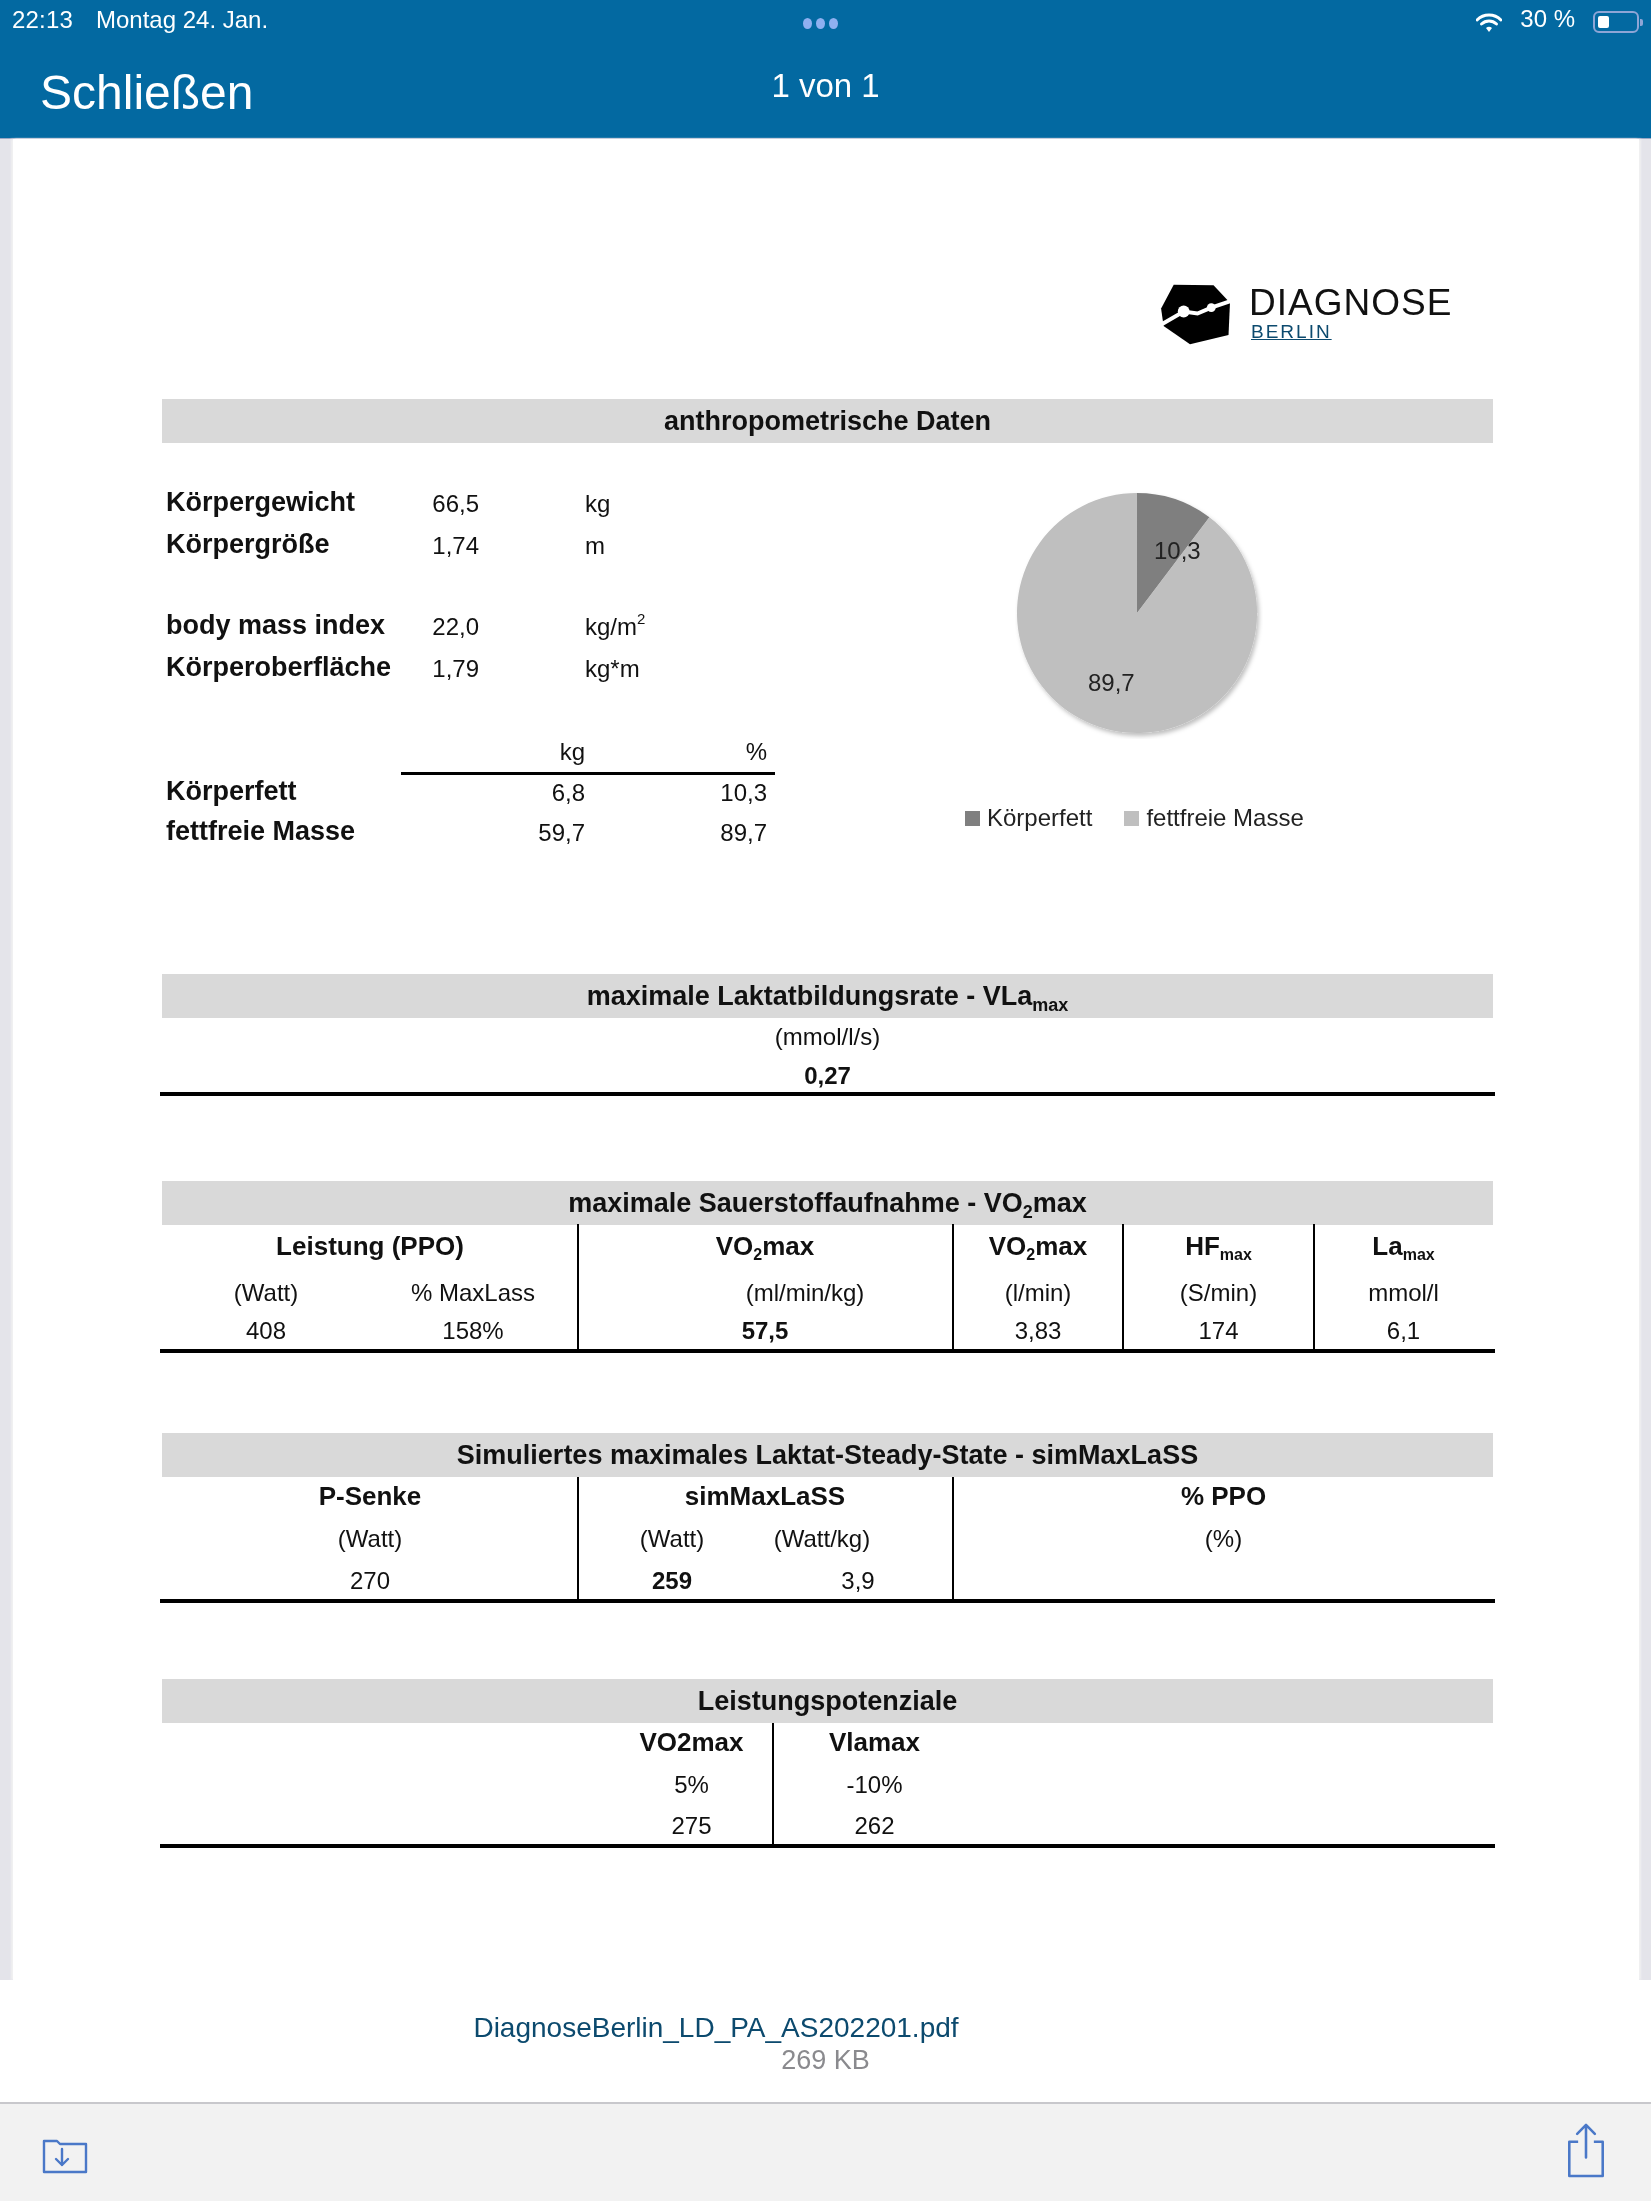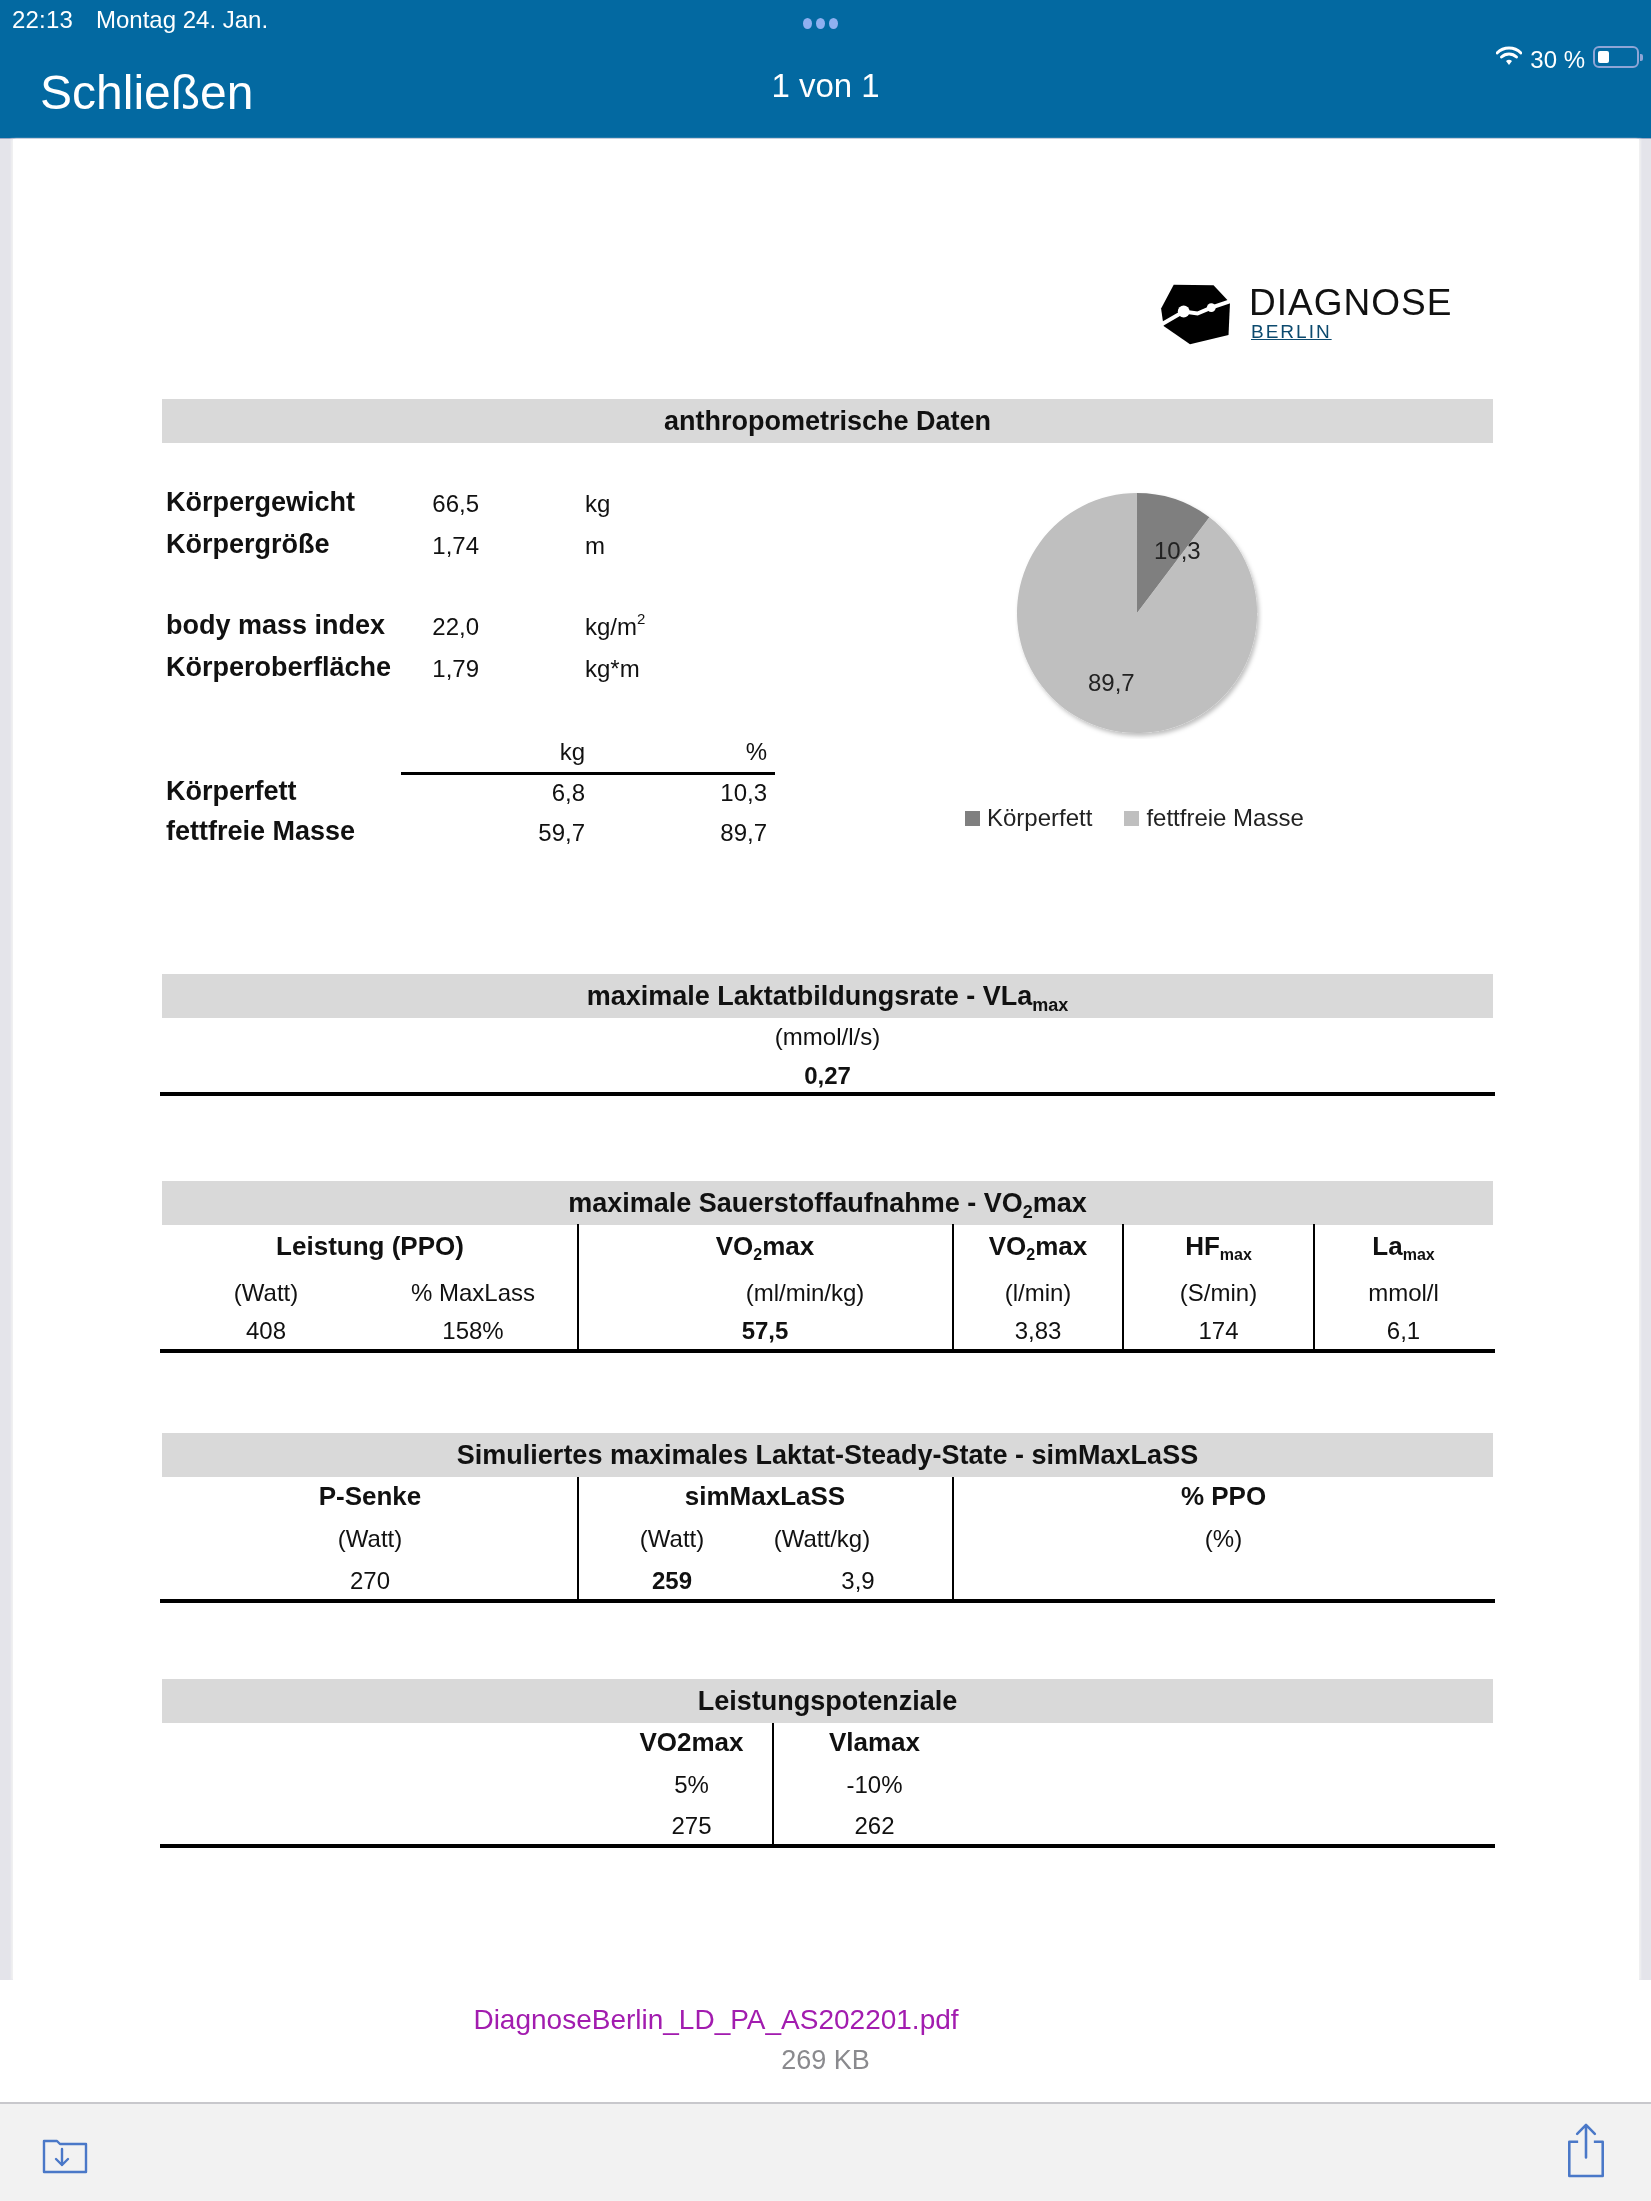--- a/index.html
+++ b/index.html
@@ -11,21 +11,21 @@
   
   .topbar {
     position: absolute; left: 0; top: 0; width: 1651px; height: 138px;
     background: #0369a1; color: #fff;
     border-bottom: 1px solid #9aa7c4;
   }
   .status-time { position: absolute; left: 12px; top: 6px; font-size: 24px; letter-spacing: 0.2px; }
   .status-date { position: absolute; left: 96px; top: 6px; font-size: 24px; }
   .status-dots { position: absolute; left: 803px; top: 18px; display: flex; gap: 4px; }
   .status-dots span { width: 9px; height: 11px; border-radius: 50%; background: #8fb0f0; display: block; }
-  .status-right { position: absolute; right: 12px; top: 5px; display: flex; align-items: flex-start; gap: 8px; font-size: 24px; margin-top: 41px; }
+  .status-right { position: absolute; right: 12px; top: 5px; display: flex; align-items: flex-end; gap: 18px; font-size: 24px; }
   .battery { width: 46px; height: 22px; border: 2px solid #8ea5d6; border-radius: 6px; position: relative; box-sizing: border-box; }
   .battery::after { content: ""; position: absolute; right: -6px; top: 6px; width: 3px; height: 7px; background: #8ea5d6; border-radius: 0 2px 2px 0; }
   .battery-fill { position: absolute; left: 3px; top: 3px; bottom: 3px; background: #fff; border-radius: 2px; }
   .close-btn { position: absolute; left: 40px; top: 65px; font-size: 48px; color: #fff; cursor: pointer; }
   .page-indicator { position: absolute; left: 0; width: 1651px; top: 67px; text-align: center; font-size: 33px; color: #fff; }
 
   
   .viewer {
     position: absolute; left: 0; top: 139px; width: 1651px; height: 1841px;
     background: #e4e4ea;
@@ -67,21 +67,21 @@
   .comp-rule { position: absolute; left: 388px; top: 633px; width: 374px; height: 3px; background: #000; }
 
   .pie-wrap { position: absolute; left: 1002px; top: 352px; width: 248px; height: 248px; }
   .pie-label { position: absolute; font-size: 24px; color: #222; }
   .legend { position: absolute; top: 665px; left: 952px; display: flex; align-items: center; font-size: 24px; color: #222; }
   .legend .sw { width: 15px; height: 15px; display: inline-block; margin-right: 7px; }
   .legend .item { display: flex; align-items: center; margin-right: 32px; }
 
   
   .file-info { position: absolute; left: 0; top: 1980px; width: 1651px; height: 122px; background: #fff; border-bottom: 2px solid #c8c8cc; }
-  .file-name { position: absolute; top: 24px; width: 1432px; text-align: center; font-size: 28px; color: #a21caf; }
+  .file-name { position: absolute; top: 32px; width: 1432px; text-align: center; font-size: 28px; color: #0c4a6e; }
   .file-size { position: absolute; top: 65px; width: 1651px; text-align: center; font-size: 27px; color: #8a8a8e; }
   .toolbar { position: absolute; left: 0; top: 2104px; width: 1651px; height: 98px; background: #f2f2f2; }
   .tb-icon { position: absolute; cursor: pointer; }
 </style>
 </head>
 <body>
 
 <div class="topbar">
   <span class="status-time">22:13</span>
   <span class="status-date">Montag 24. Jan.</span>

